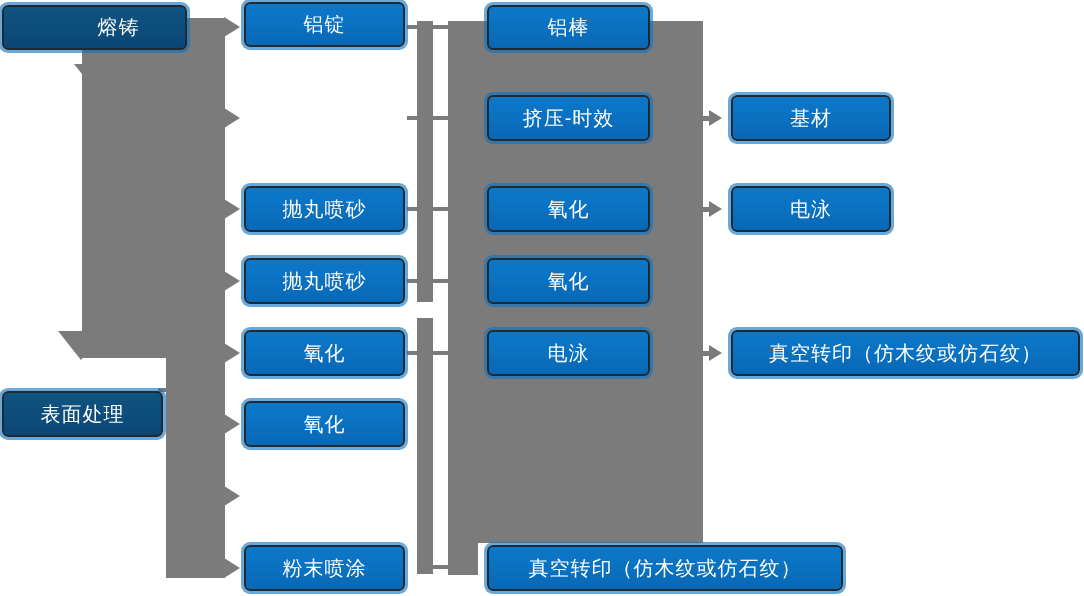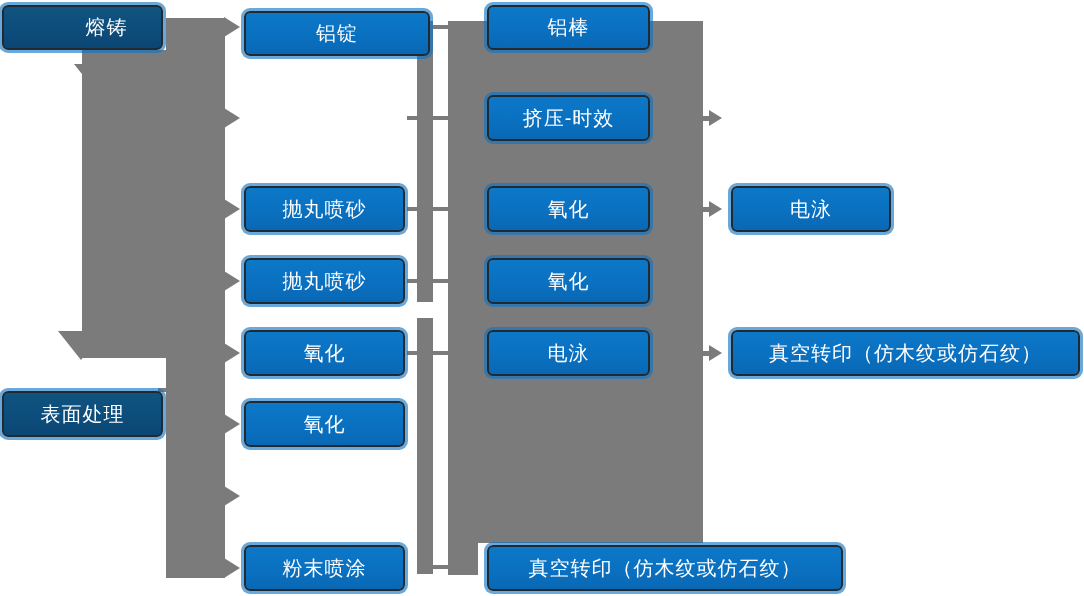--- a/index.html
+++ b/index.html
@@ -84,29 +84,30 @@
     <div class="tri tri-right" style="left: 224px; top: 343px;"></div>
     <div class="tri tri-right" style="left: 224px; top: 414px;"></div>
     <div class="tri tri-right" style="left: 224px; top: 486px;"></div>
     <div class="tri tri-right" style="left: 224px; top: 558px;"></div>
     <div class="shaft" style="left: 700px; top: 116px; width: 10px; height: 5px;"></div>
     <div class="tri tri-right-sm" style="left: 709px; top: 110px;"></div>
     <div class="shaft" style="left: 700px; top: 207px; width: 10px; height: 5px;"></div>
     <div class="tri tri-right-sm" style="left: 709px; top: 201px;"></div>
     <div class="shaft" style="left: 700px; top: 351px; width: 10px; height: 5px;"></div>
     <div class="tri tri-right-sm" style="left: 709px; top: 345px;"></div>
-    <div class="node stage" style="left: 2px; top: 5px; width: 161px; height: 45px; padding-left: 48px;">熔铸</div>
+    <div class="node stage" style="left: 2px; top: 5px; width: 185px; height: 45px; padding-left: 48px;">熔铸</div>
     <div class="node stage" style="left: 2px; top: 369px; width: 161px; height: 46px; margin-top: 22px;">表面处理</div>
-    <div class="node process" style="left: 244px; top: 11px; width: 186px; height: 45px;">铝锭</div>
+    <div class="node process" style="left: 244px; top: 2px; width: 161px; height: 45px;">铝锭</div>
     <div class="node process" style="left: 244px; top: 186px; width: 161px; height: 46px;">抛丸喷砂</div>
     <div class="node process" style="left: 244px; top: 258px; width: 161px; height: 46px;">抛丸喷砂</div>
     <div class="node process" style="left: 244px; top: 330px; width: 161px; height: 46px;">氧化</div>
     <div class="node process" style="left: 244px; top: 401px; width: 161px; height: 46px;">氧化</div>
     <div class="node process" style="left: 244px; top: 545px; width: 161px; height: 46px;">粉末喷涂</div>
     <div class="node process" style="left: 487px; top: 95px; width: 163px; height: 46px;">挤压-时效</div>
     <div class="node process" style="left: 487px; top: 5px; width: 163px; height: 45px;">铝棒</div>
     <div class="node process" style="left: 487px; top: 186px; width: 163px; height: 46px;">氧化</div>
     <div class="node process" style="left: 487px; top: 258px; width: 163px; height: 46px;">氧化</div>
     <div class="node process" style="left: 487px; top: 330px; width: 163px; height: 46px;">电泳</div>
     <div class="node process" style="left: 487px; top: 545px; width: 356px; height: 46px;">真空转印（仿木纹或仿石纹）</div>
+    <div class="node process" style="left: 731px; top: 95px; width: 160px; height: 46px;">基材</div>
     <div class="node process" style="left: 731px; top: 186px; width: 160px; height: 46px;">电泳</div>
     <div class="node process" style="left: 731px; top: 330px; width: 349px; height: 46px;">真空转印（仿木纹或仿石纹）</div>
   </div>
 
 </body></html>

